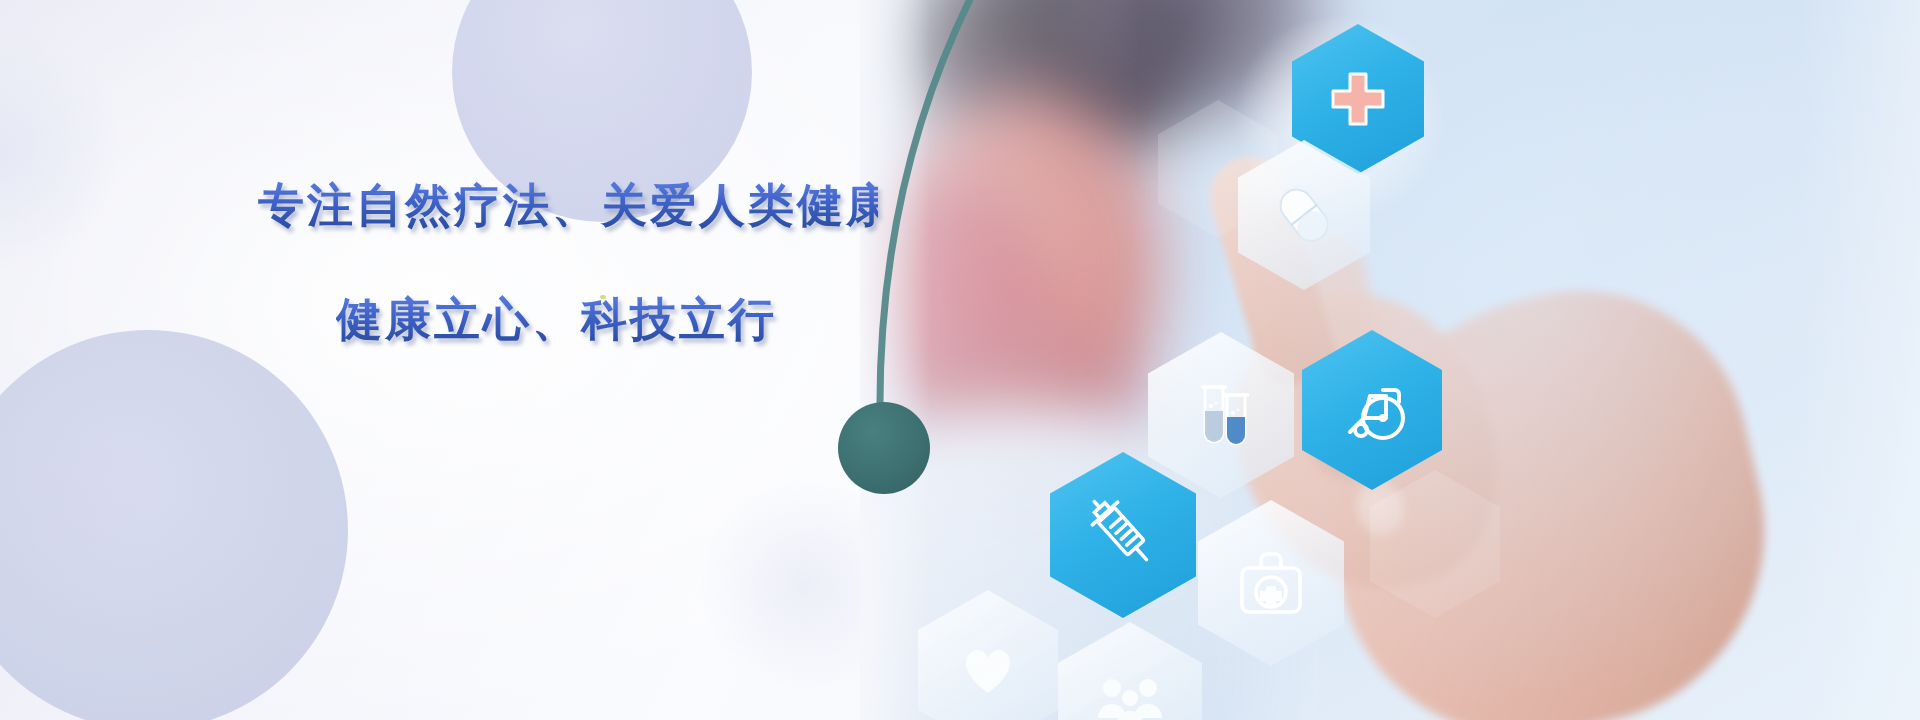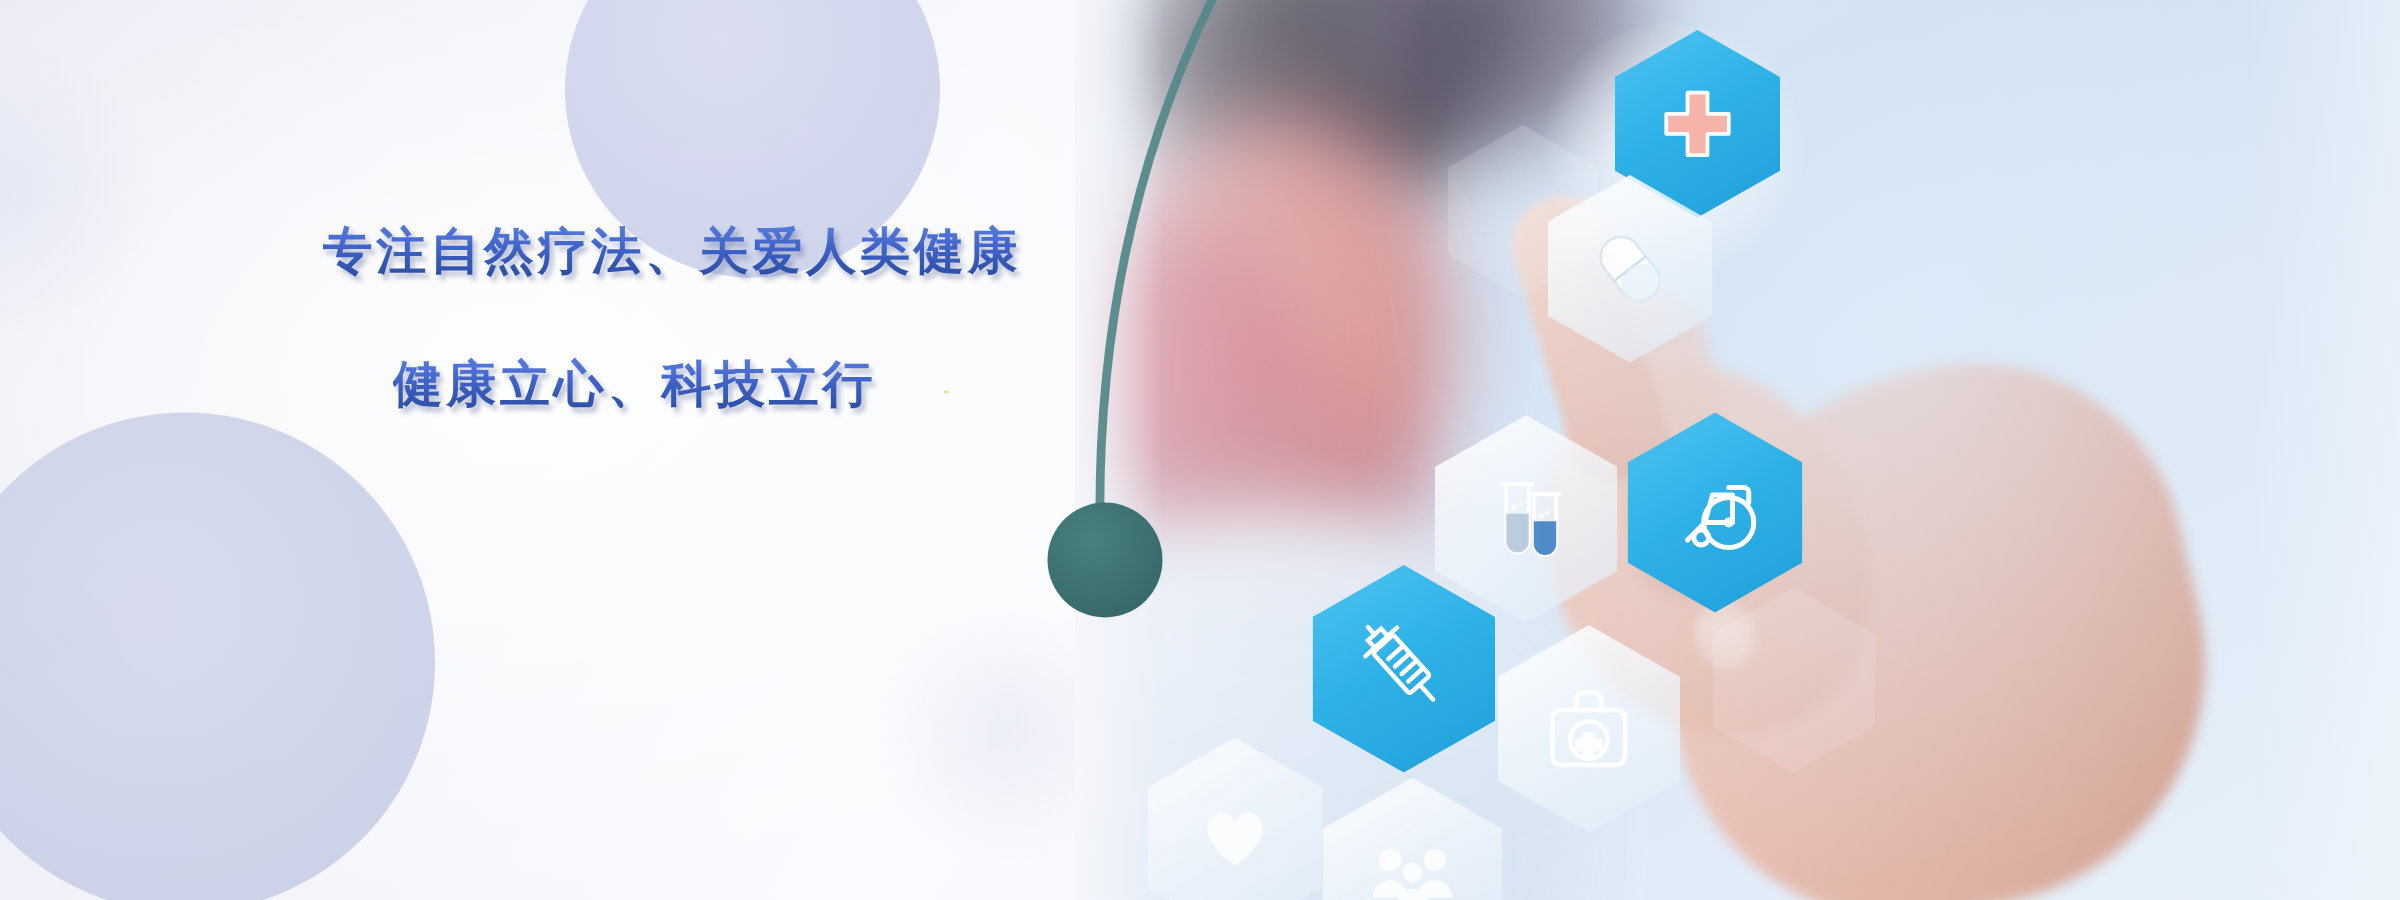--- a/index.html
+++ b/index.html
@@ -44,32 +44,32 @@
     opacity:.7;
   }
 
   
   .headline{
     position:absolute;left:258px;top:178px;width:620px;
     z-index:7;
   }
   .line{
     font-weight:bold;
-    font-size:40px;
+    font-size:46px;
     letter-spacing:3px;
     line-height:1.18;
     white-space:nowrap;
     background:linear-gradient(180deg,#5b7fe0 0%, #3f63c8 42%, #284a9e 100%);
     -webkit-background-clip:text;
     background-clip:text;
     color:transparent;
     -webkit-text-fill-color:transparent;
     filter:drop-shadow(3px 4px 2px rgba(90,105,150,.42));
   }
-  .line-2{margin-top:60px;margin-left:56px;}
+  .line-2{margin-top:60px;margin-left:78px;}
 
   
   .photo{
     position:absolute;left:860px;top:0;width:1060px;height:720px;
     overflow:hidden;z-index:3;
   }
   .photo-bg{
     position:absolute;inset:0;
     background:
       linear-gradient(150deg,#dbe7f4 0%, #cfe0f2 30%, #dce8f6 58%, #e8f1fa 100%);

